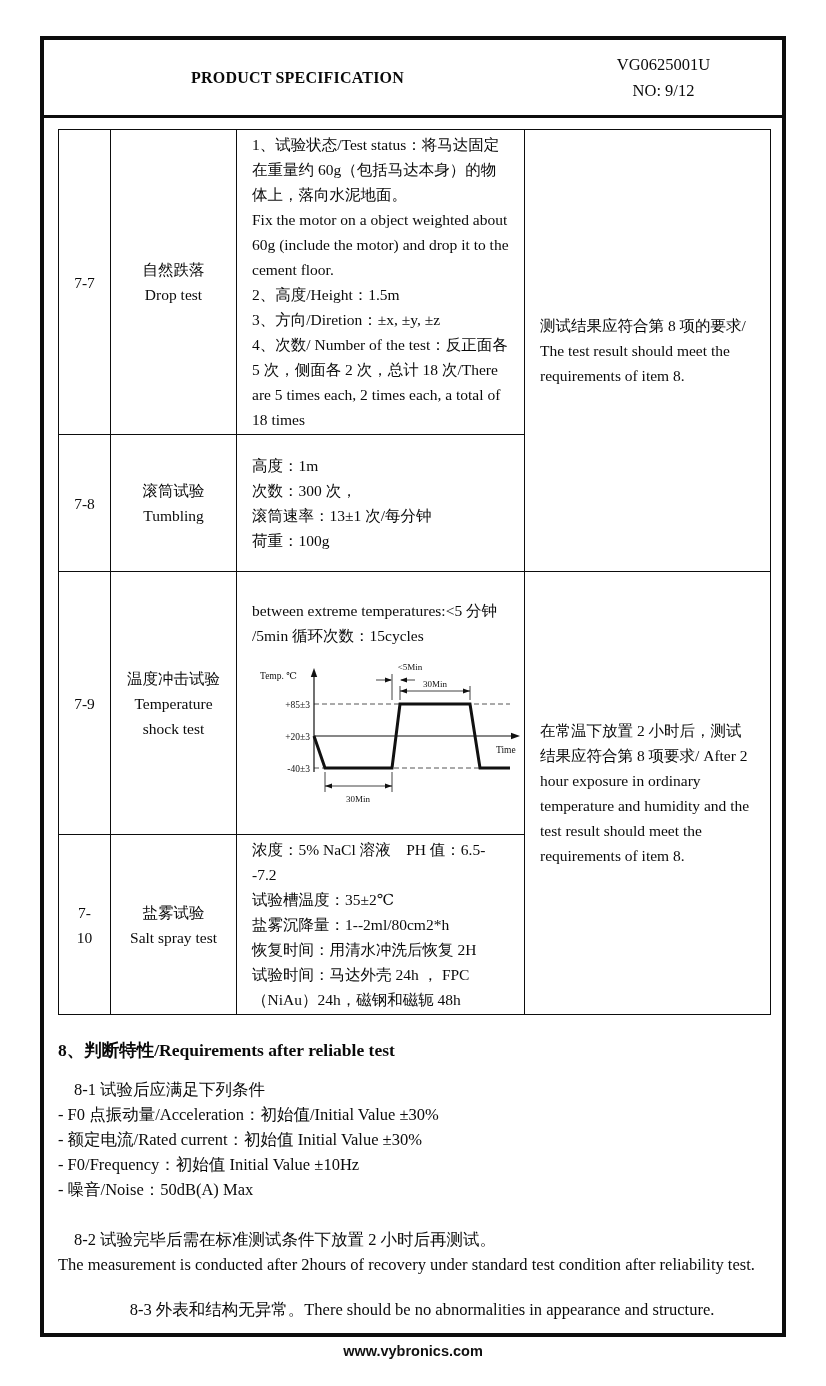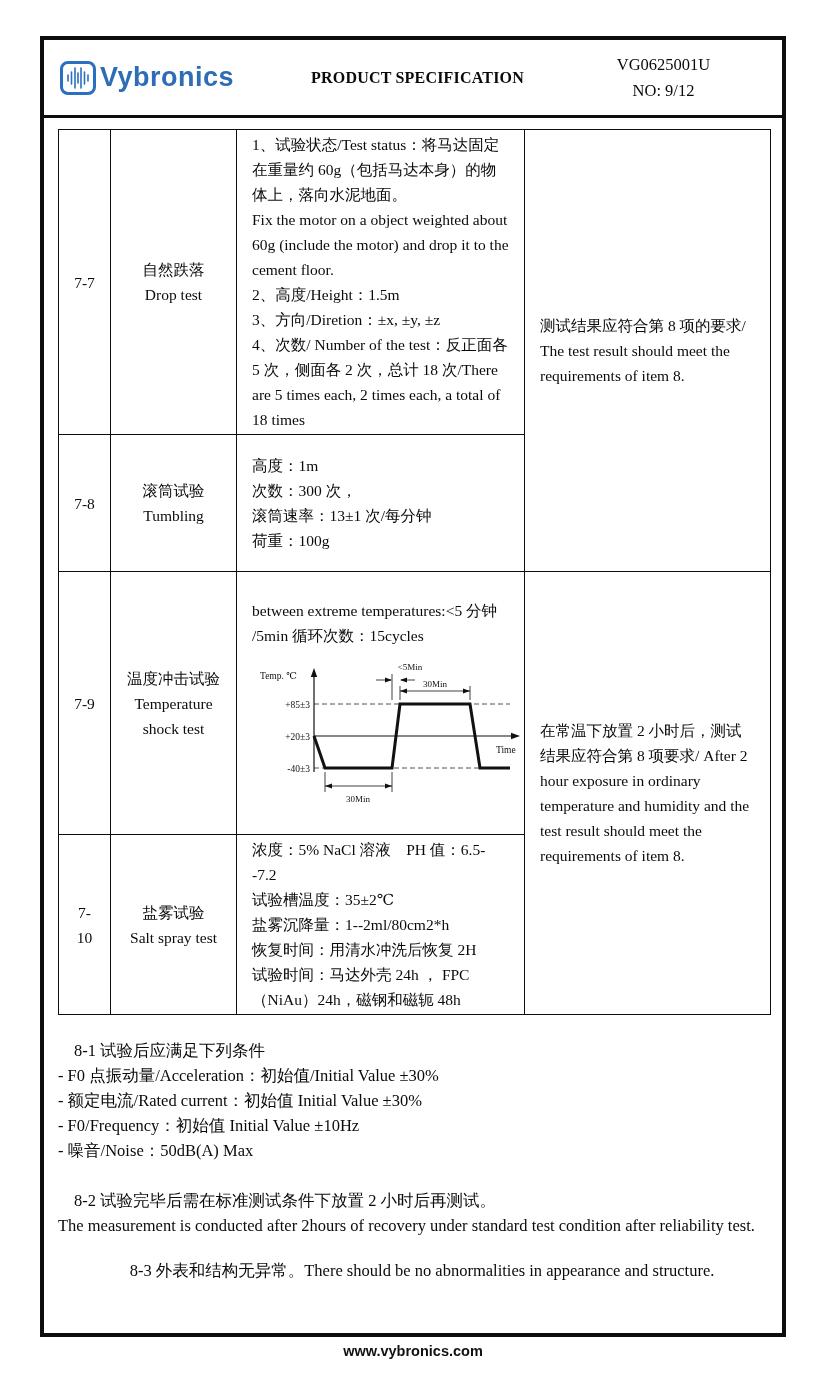--- a/index.html
+++ b/index.html
@@ -40,36 +40,20 @@
   .sp{margin-top:14px;}
   
   .footer{position:absolute;left:0;top:1343px;width:826px;text-align:center;font-family:"Liberation Sans","DejaVu Sans",sans-serif;font-weight:bold;font-size:14.5px;color:#111;}
 </style>
 </head>
 <body>
 
 <div class="page">
 
   <div class="header">
-    <div class="logo-wrap">
-      <span class="logo-badge">
-        <svg width="26" height="24" viewBox="0 0 26 24">
-          <g stroke="#2b6fc0" stroke-width="1.6" stroke-linecap="round">
-            <line x1="3" y1="9" x2="3" y2="15"></line>
-            <line x1="6.5" y1="6" x2="6.5" y2="18"></line>
-            <line x1="10" y1="2" x2="10" y2="22"></line>
-            <line x1="13" y1="7" x2="13" y2="17"></line>
-            <line x1="16" y1="2" x2="16" y2="22"></line>
-            <line x1="19.5" y1="6" x2="19.5" y2="18"></line>
-            <line x1="23" y1="9" x2="23" y2="15"></line>
-          </g>
-        </svg>
-      </span>
-      <span class="logo-text">Vybronics</span>
-    </div>
     <div class="title-block">
       <div class="title-en">PRODUCT SPECIFICATION</div>
     </div>
     <div class="docinfo">
       <div>VG0625001U</div>
       <div>NO: 9/12</div>
     </div>
   </div>
 
   <div class="content">
@@ -177,20 +161,21 @@
 试验槽温度：35±2℃
 盐雾沉降量：1--2ml/80cm2*h
 恢复时间：用清水冲洗后恢复 2H
 试验时间：马达外壳 24h ， FPC（NiAu）24h，磁钢和磁轭 48h</div>
           </td>
         </tr>
       </tbody>
     </table>
 
     <div class="sec8">
+      <div class="sec8-heading">8、判断特性/Requirements after reliable test</div>
       <div class="indent sp">8-1 试验后应满足下列条件</div>
       <div>- F0  点振动量/Acceleration：初始值/Initial Value ±30%</div>
       <div>-  额定电流/Rated current：初始值  Initial Value ±30%</div>
       <div>- F0/Frequency：初始值  Initial Value ±10Hz</div>
       <div>-  噪音/Noise：50dB(A) Max</div>
       <div class="indent gap-top" style="margin-top:25px;">8-2 试验完毕后需在标准测试条件下放置 2 小时后再测试。</div>
       <div>The measurement is conducted after 2hours of recovery under standard test condition after reliability test.</div>
       <div class="indent gap-top-lg">8-3 外表和结构无异常。There should be no abnormalities in appearance and structure.</div>
     </div>
 

